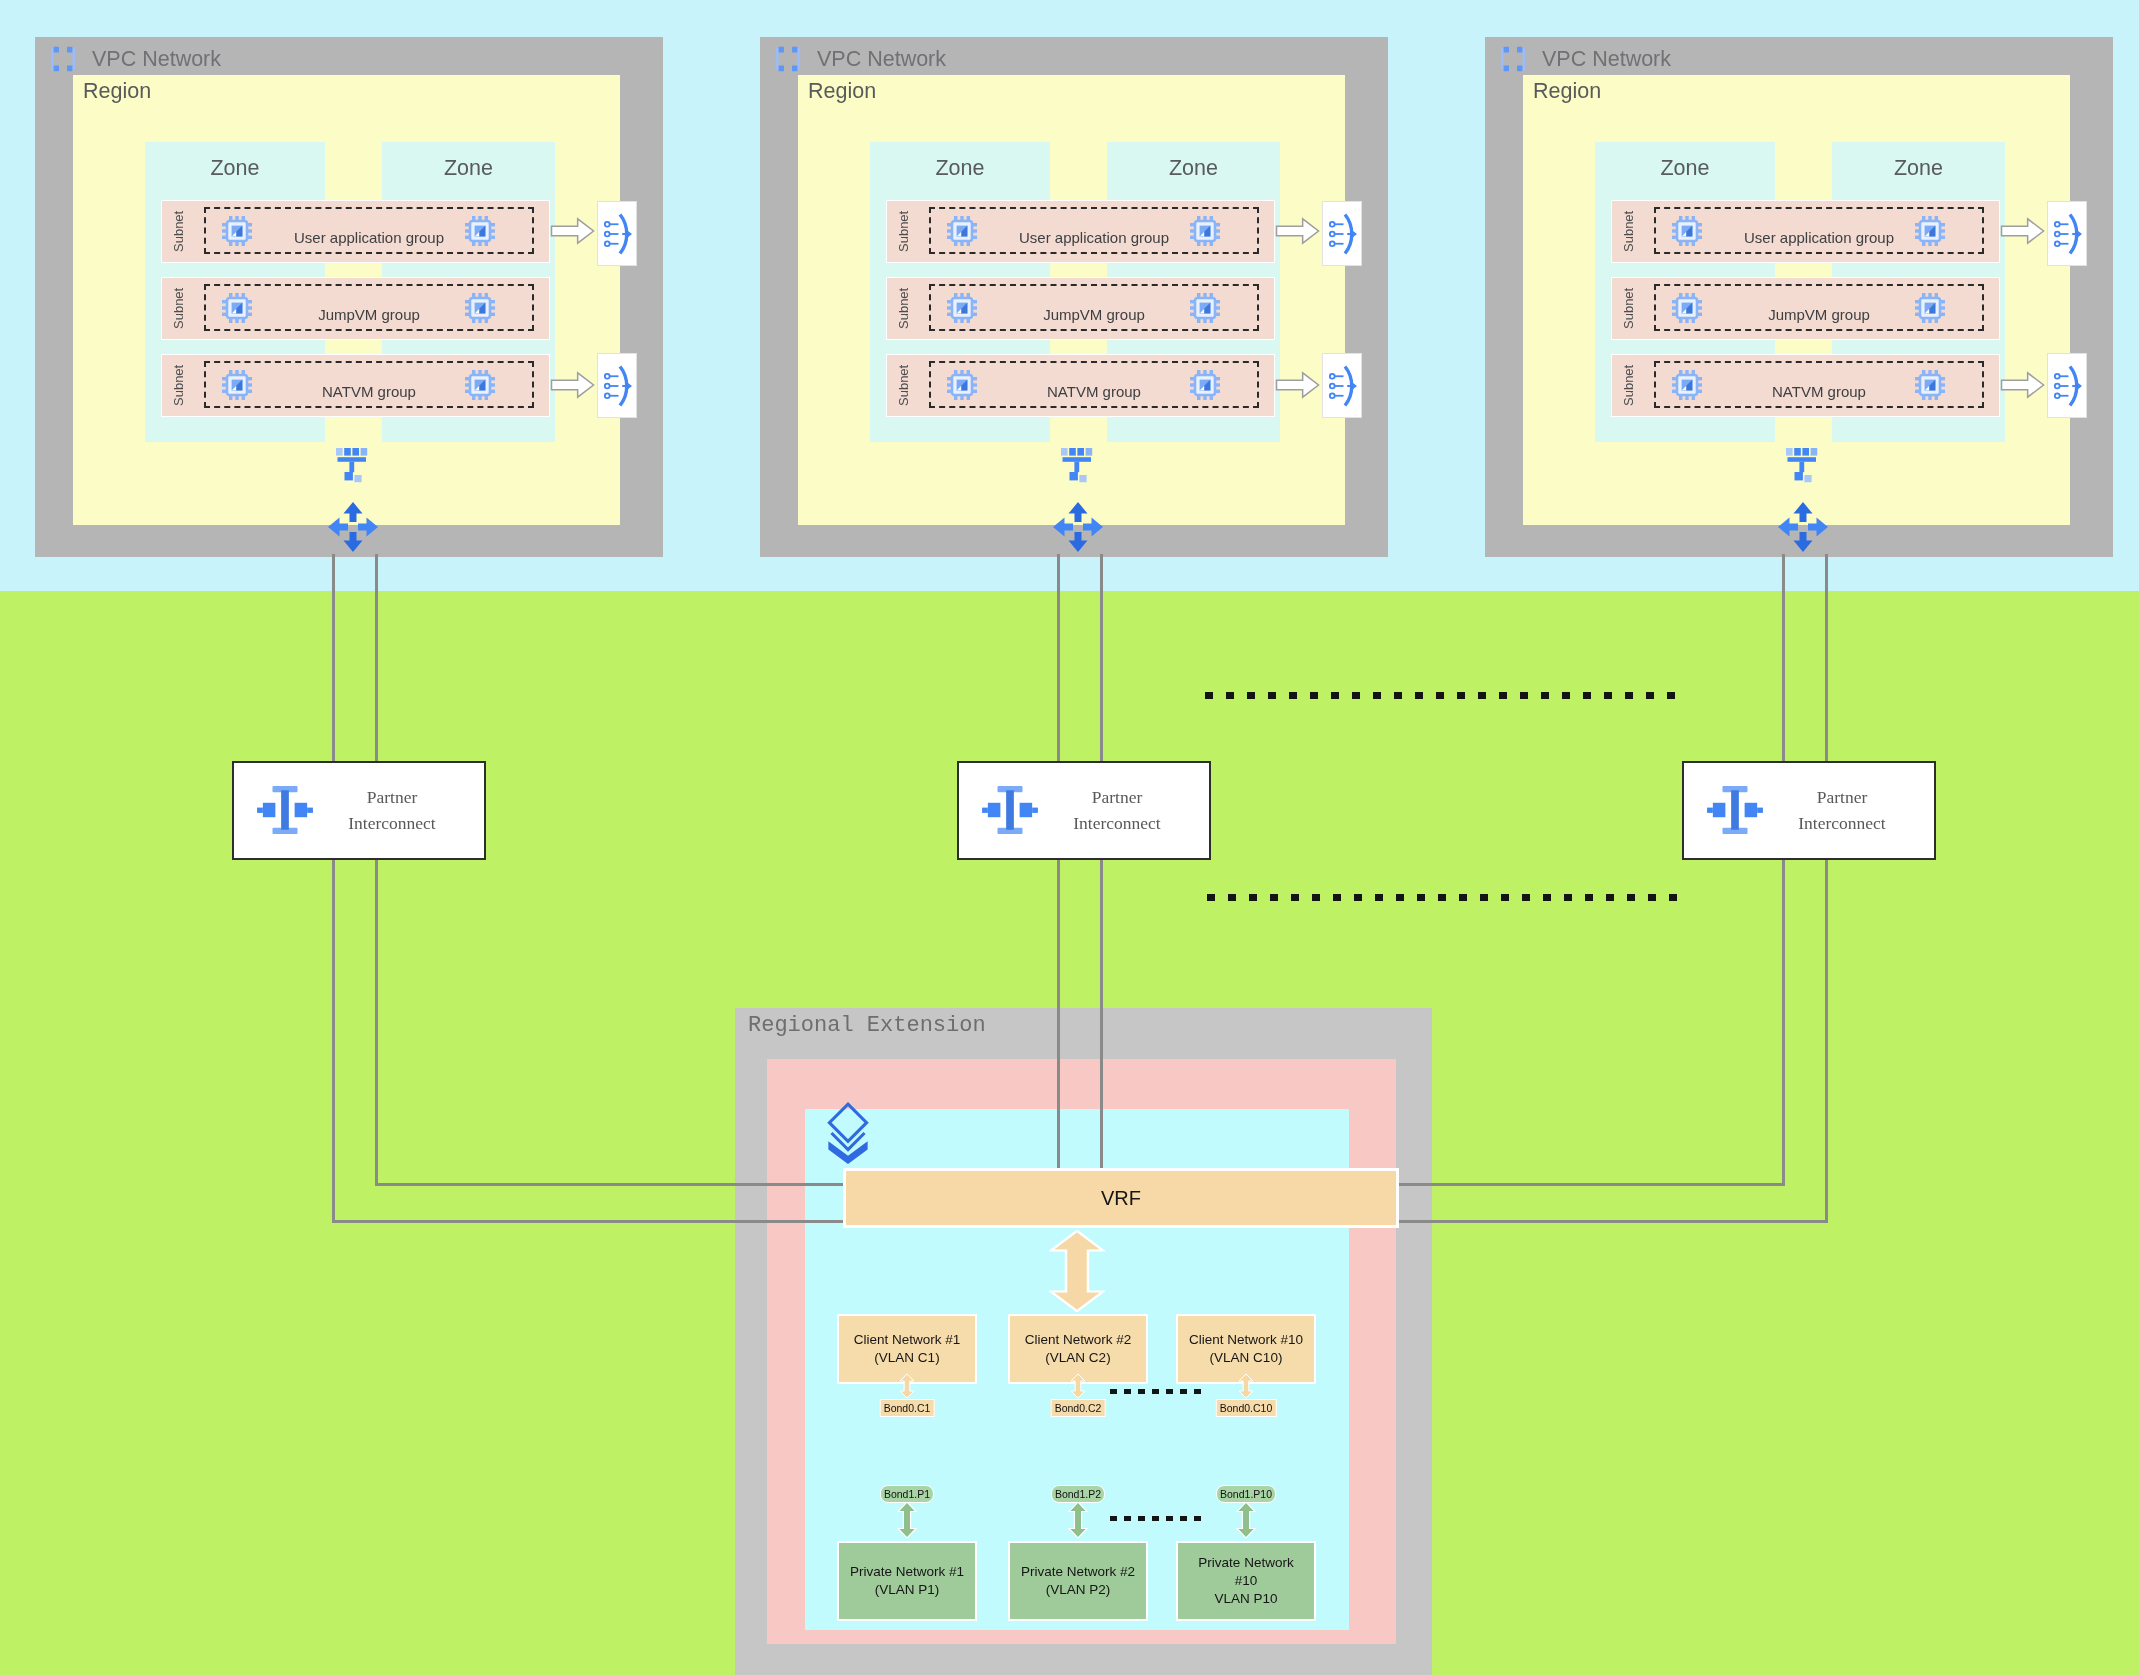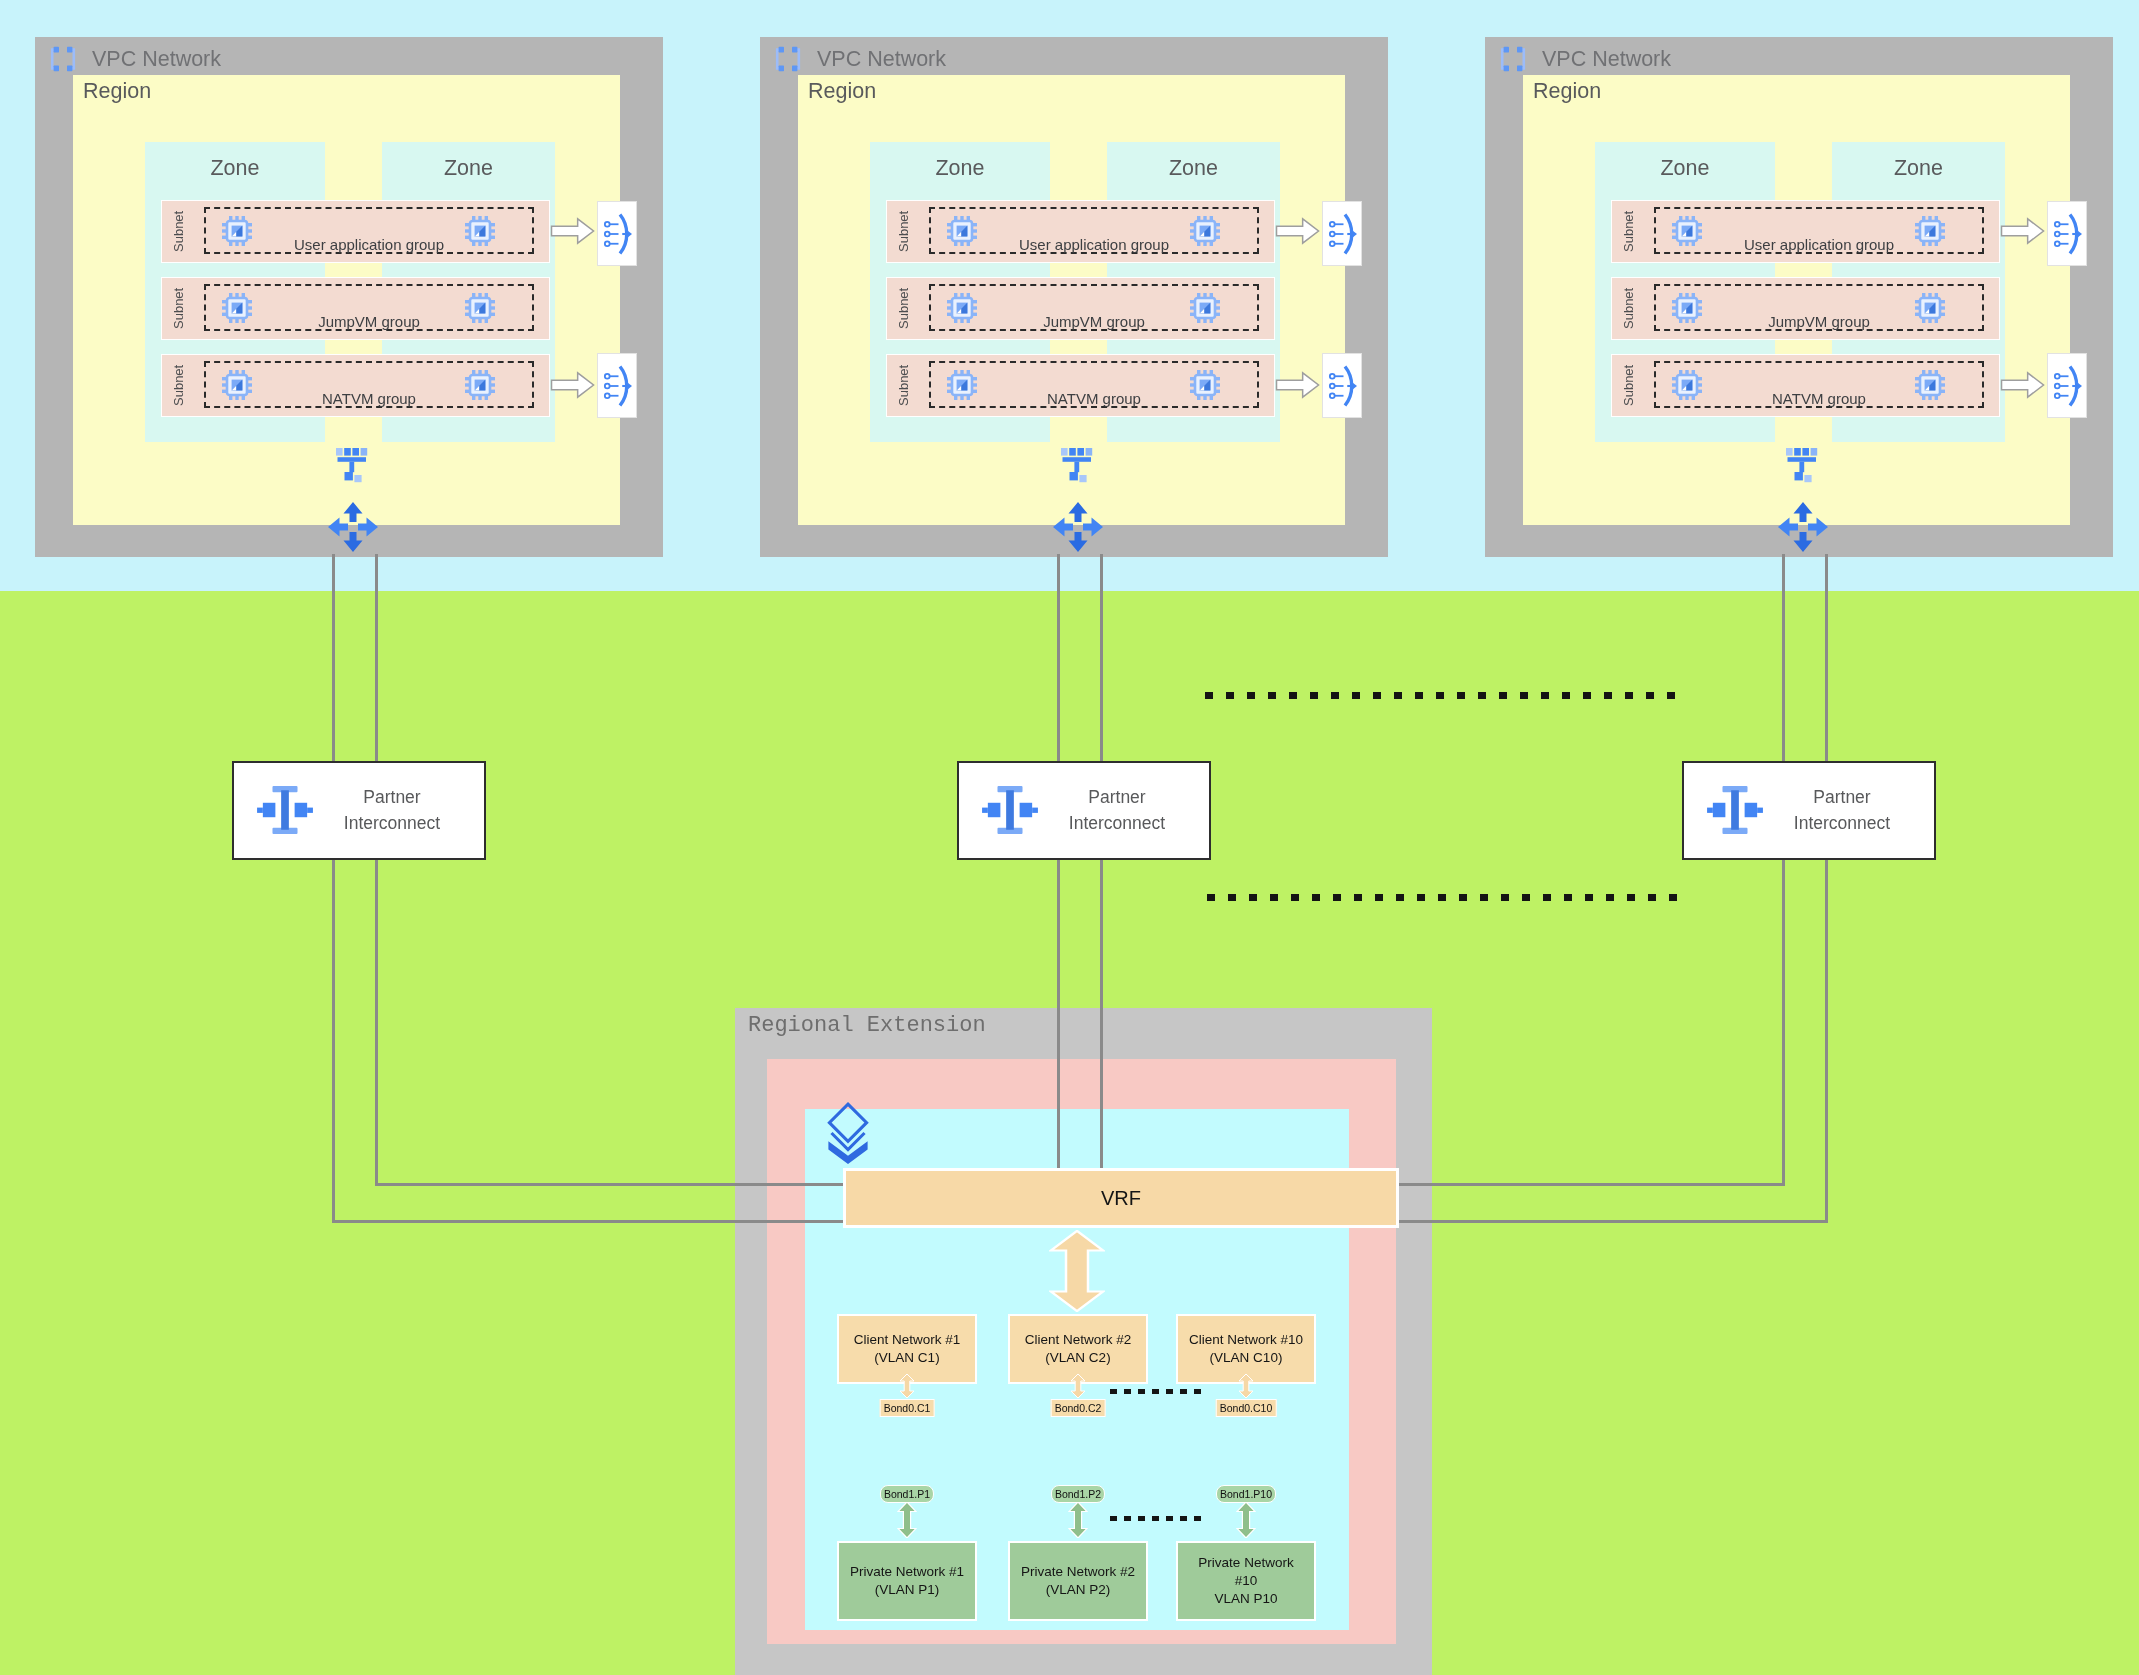--- a/index.html
+++ b/index.html
@@ -20,21 +20,21 @@
   .zone{position:absolute;top:105px;height:300px;background:#d8f8f1;}
   .zoneA{left:110px;width:180px}.zoneB{left:347px;width:173px}
   .zone-title{padding-top:14px;text-align:center;font-size:21.5px;color:#595a5c;}
   .subnet-row{position:absolute;left:126px;width:389px;height:63px;background:#f3dbd1;border:1.5px solid #fff;box-sizing:border-box;}
   .row1{top:163px}.row2{top:240px}.row3{top:317px}
   .subnet-label{position:absolute;left:0;top:0;bottom:0;width:32px;display:flex;align-items:center;justify-content:center;
       writing-mode:vertical-rl;transform:rotate(180deg);font-size:13px;color:#4c4d4f;}
   .group-box{position:absolute;left:42px;top:6px;width:330px;height:47px;border:2px dashed #2a2a2a;box-sizing:border-box;}
   .chip{position:absolute;top:7px;width:30px;height:30px;}
   .chip-left{left:16px}.chip-right{left:259px}
-  .group-label{position:absolute;left:0;top:14px;width:100%;height:100%;display:flex;align-items:center;justify-content:center;
+  .group-label{position:absolute;left:0;top:7px;width:100%;height:100%;display:flex;align-items:center;justify-content:center;
       font-size:15px;color:#3d3f42;}
   .switch-icon{position:absolute;left:300px;top:411px;width:34px;height:36px;}
   .router-icon{position:absolute;left:292px;top:464px;width:52px;height:52px;}
   .lb-arrow{position:absolute;left:514px;width:48px;height:28px;}
   .lb-arrow1{top:180px}.lb-arrow3{top:334px}
   .lb-box{position:absolute;left:562px;width:40px;height:65px;background:#fff;border:1px solid #e2e2e2;box-sizing:border-box;
       display:flex;align-items:center;justify-content:center;}
   .lb-box1{top:164px}.lb-box3{top:316px}
   .lb-icon{width:30px;height:52px;}
 
@@ -44,21 +44,21 @@
 
   
   .dots{position:absolute;height:7px;background:repeating-linear-gradient(90deg,#141414 0 8px,transparent 8px 21px);}
   .minidots{position:absolute;height:5px;background:repeating-linear-gradient(90deg,#141414 0 7px,transparent 7px 14px);}
 
   
   .pi{position:absolute;top:761px;width:254px;height:99px;background:#fff;border:2.5px solid #2e2e2e;box-sizing:border-box;}
   .pi1{left:232px}.pi2{left:957px}.pi3{left:1682px}
   .pi-icon{position:absolute;left:22px;top:21px;width:58px;height:52px;}
   .pi-label{position:absolute;left:88px;top:0;width:140px;height:100%;display:flex;align-items:center;justify-content:center;
-      text-align:center;font-size:17.5px;line-height:1.45;color:#58595b;}
+      text-align:center;font-size:17.5px;line-height:1.45;color:#58595b;font-family:Liberation Serif, serif;}
 
   
   #re-gray{left:735px;top:1008px;width:697px;height:667px;background:#c6c6c6;}
   #re-title{left:748px;top:1013px;font-size:22px;color:#6e6e6e;font-family:Liberation Mono, monospace;}
   #re-pink{left:767px;top:1059px;width:629px;height:585px;background:#f8c9c4;}
   #re-cyan{left:805px;top:1109px;width:544px;height:521px;background:#c2fbfe;}
   #layers-icon{left:818px;top:1101px;width:60px;height:64px;}
   #vrf{left:843px;top:1168px;width:556px;height:60px;background:#f7d9a7;border:3px solid #fff;box-sizing:border-box;
       display:flex;align-items:center;justify-content:center;font-size:20px;color:#151515;}
   #big-arrow{left:1049px;top:1230px;width:56px;height:82px;}

